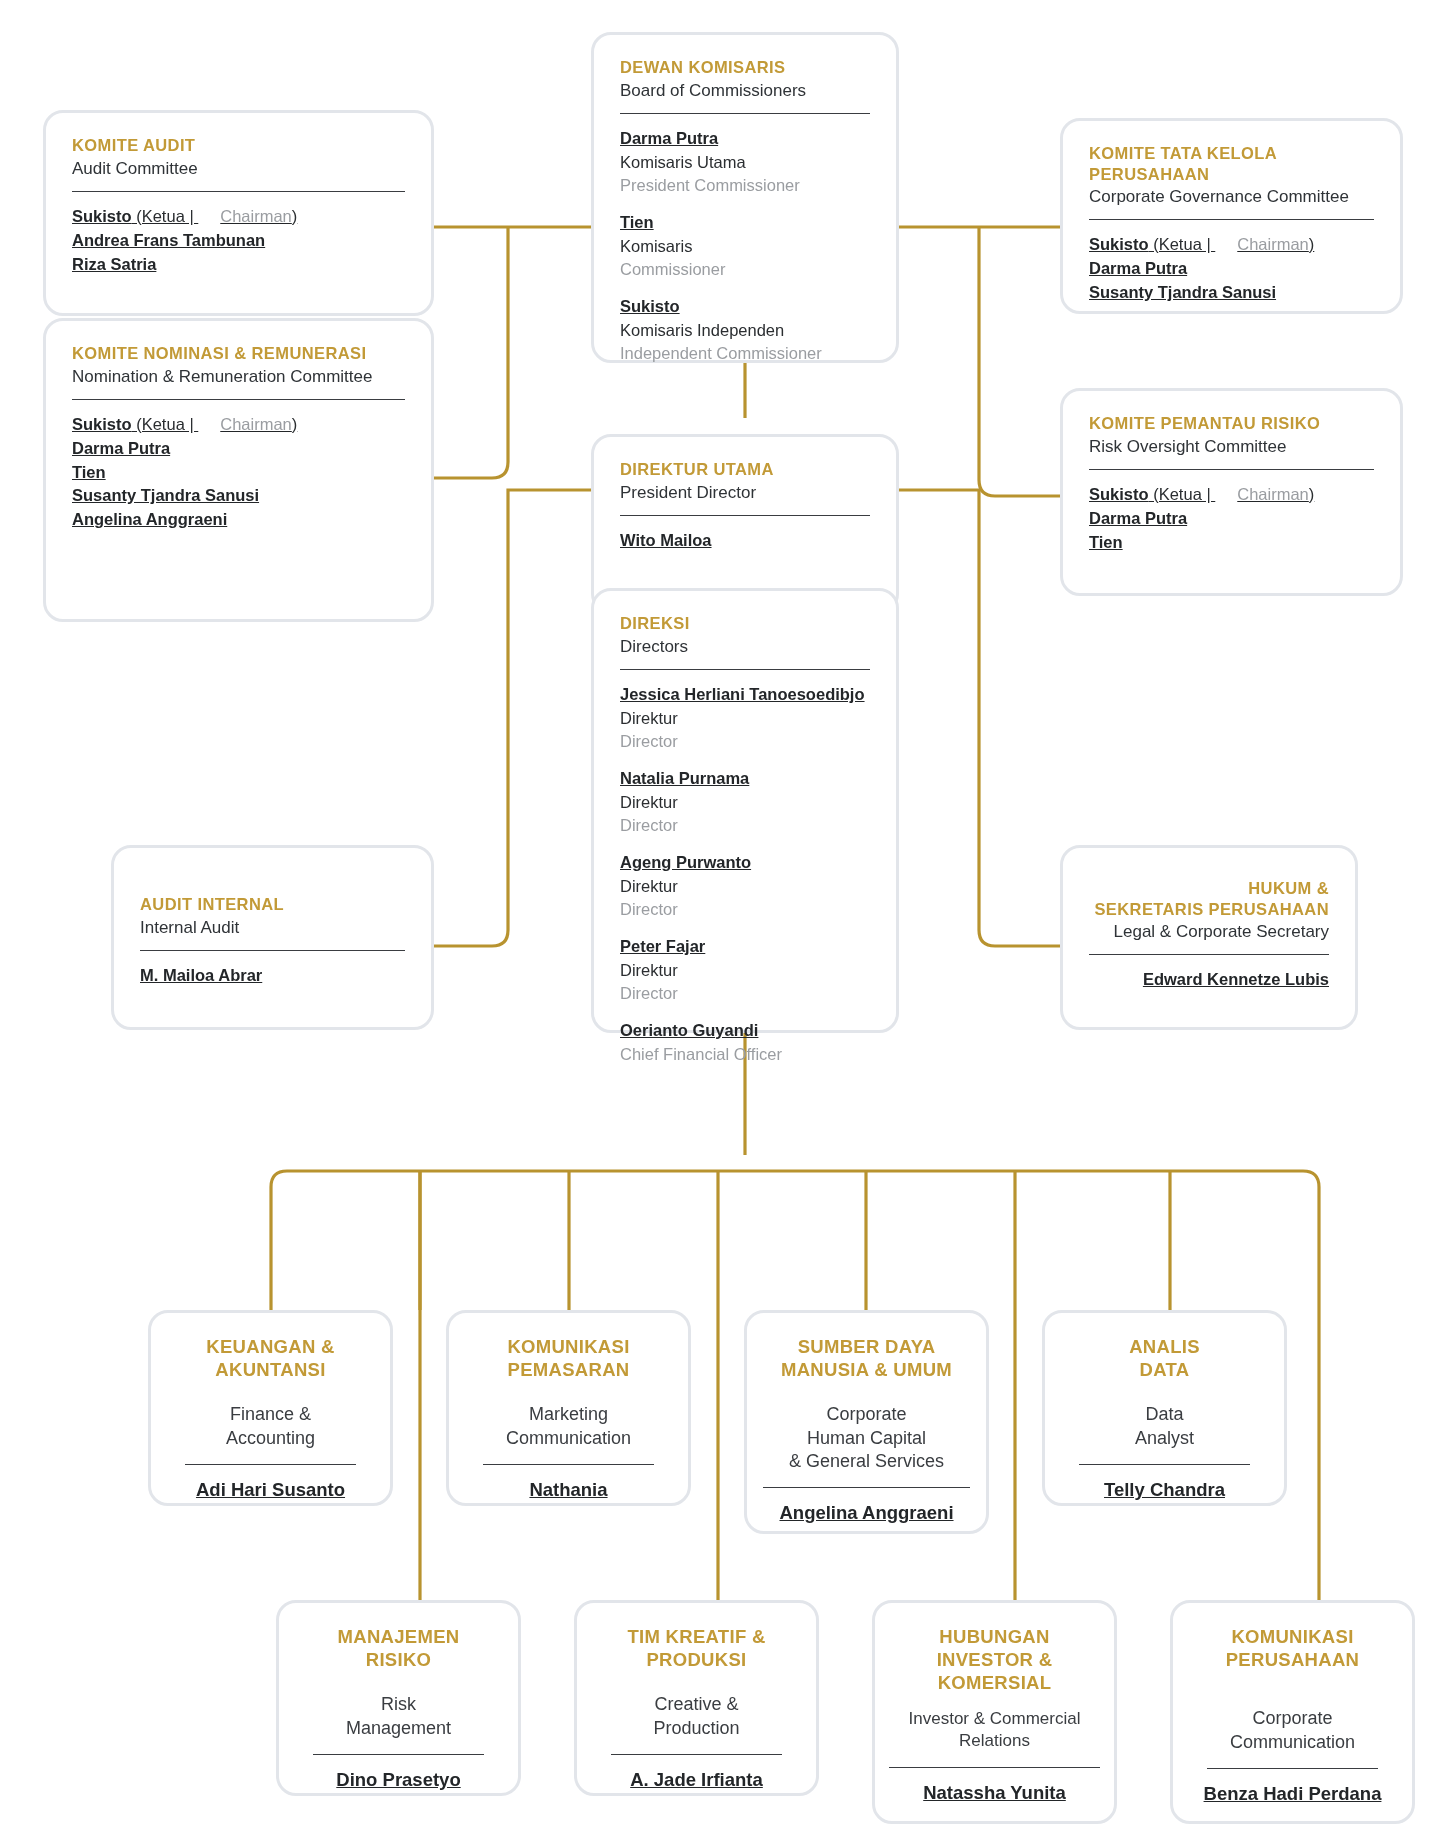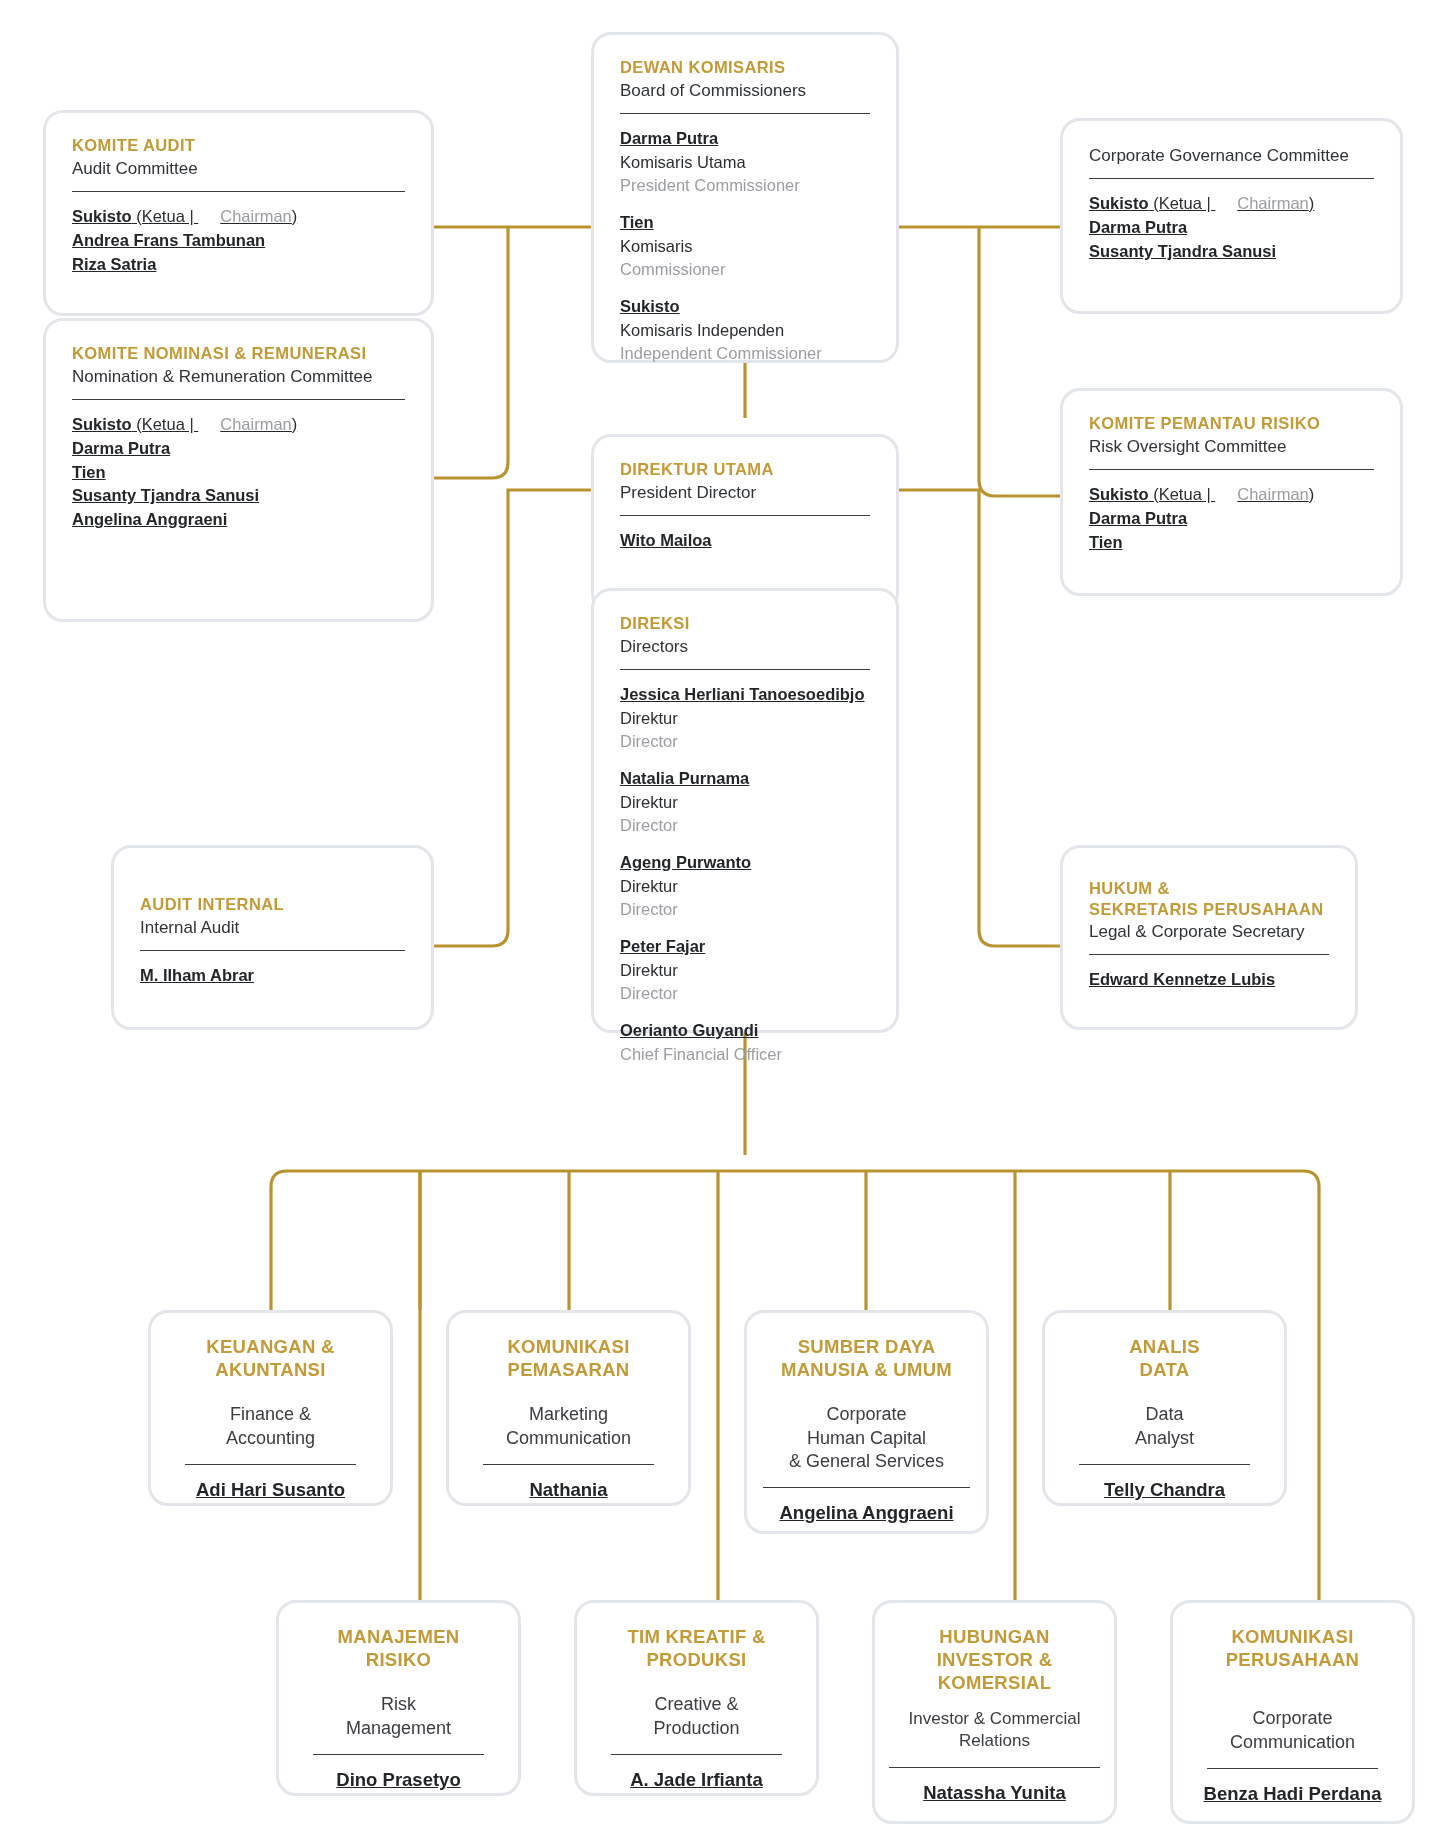--- a/index.html
+++ b/index.html
@@ -141,20 +141,21 @@
       </div>
       <div class="grp">
         <div class="nm">Sukisto</div>
         <div class="ro">Komisaris Independen</div>
         <div class="ro2">Independent Commissioner</div>
       </div>
     </div>
   </div>
 
   <div class="box pad" style="left:1060px; top:118px; width:343px; height:196px;">
+    <div class="ttl">KOMITE TATA KELOLA PERUSAHAAN</div>
     <div class="sub">Corporate Governance Committee</div>
     <hr class="rule">
     <div class="list">
       <div class="nm"><span>Sukisto</span><span class="par"><span> (Ketua | </span><span class="gr">Chairman</span><span>)</span></span></div>
       <div class="nm">Darma Putra</div>
       <div class="nm">Susanty Tjandra Sanusi</div>
     </div>
   </div>
 
   <div class="box pad" style="left:1060px; top:388px; width:343px; height:208px;">
@@ -204,24 +205,24 @@
         <div class="nm">Oerianto Guyandi</div>
         <div class="ro2">Chief Financial Officer</div>
       </div>
     </div>
   </div>
 
   <div class="box pad" style="left:111px; top:845px; width:323px; height:185px; padding-top:46px;">
     <div class="ttl">AUDIT INTERNAL</div>
     <div class="sub">Internal Audit</div>
     <hr class="rule">
-    <div class="nm">M. Ilham Abrar</div>
-  </div>
-
-  <div class="box pad" style="left:1060px; top:845px; width:298px; height:185px; padding-top:30px;">
+    <div class="nm">M. Mailoa Abrar</div>
+  </div>
+
+  <div class="box pad" style="left:1060px; top:845px; width:298px; height:185px; padding-top:30px;text-align:right;">
     <div class="ttl">HUKUM &amp;</div>
     <div class="ttl">SEKRETARIS PERUSAHAAN</div>
     <div class="sub">Legal &amp; Corporate Secretary</div>
     <hr class="rule">
     <div class="nm">Edward Kennetze Lubis</div>
   </div>
 
   <div class="box pad unit" style="left:148px; top:1310px; width:245px; height:196px;">
     <div class="ttl">KEUANGAN &amp;</div>
     <div class="ttl">AKUNTANSI</div>

